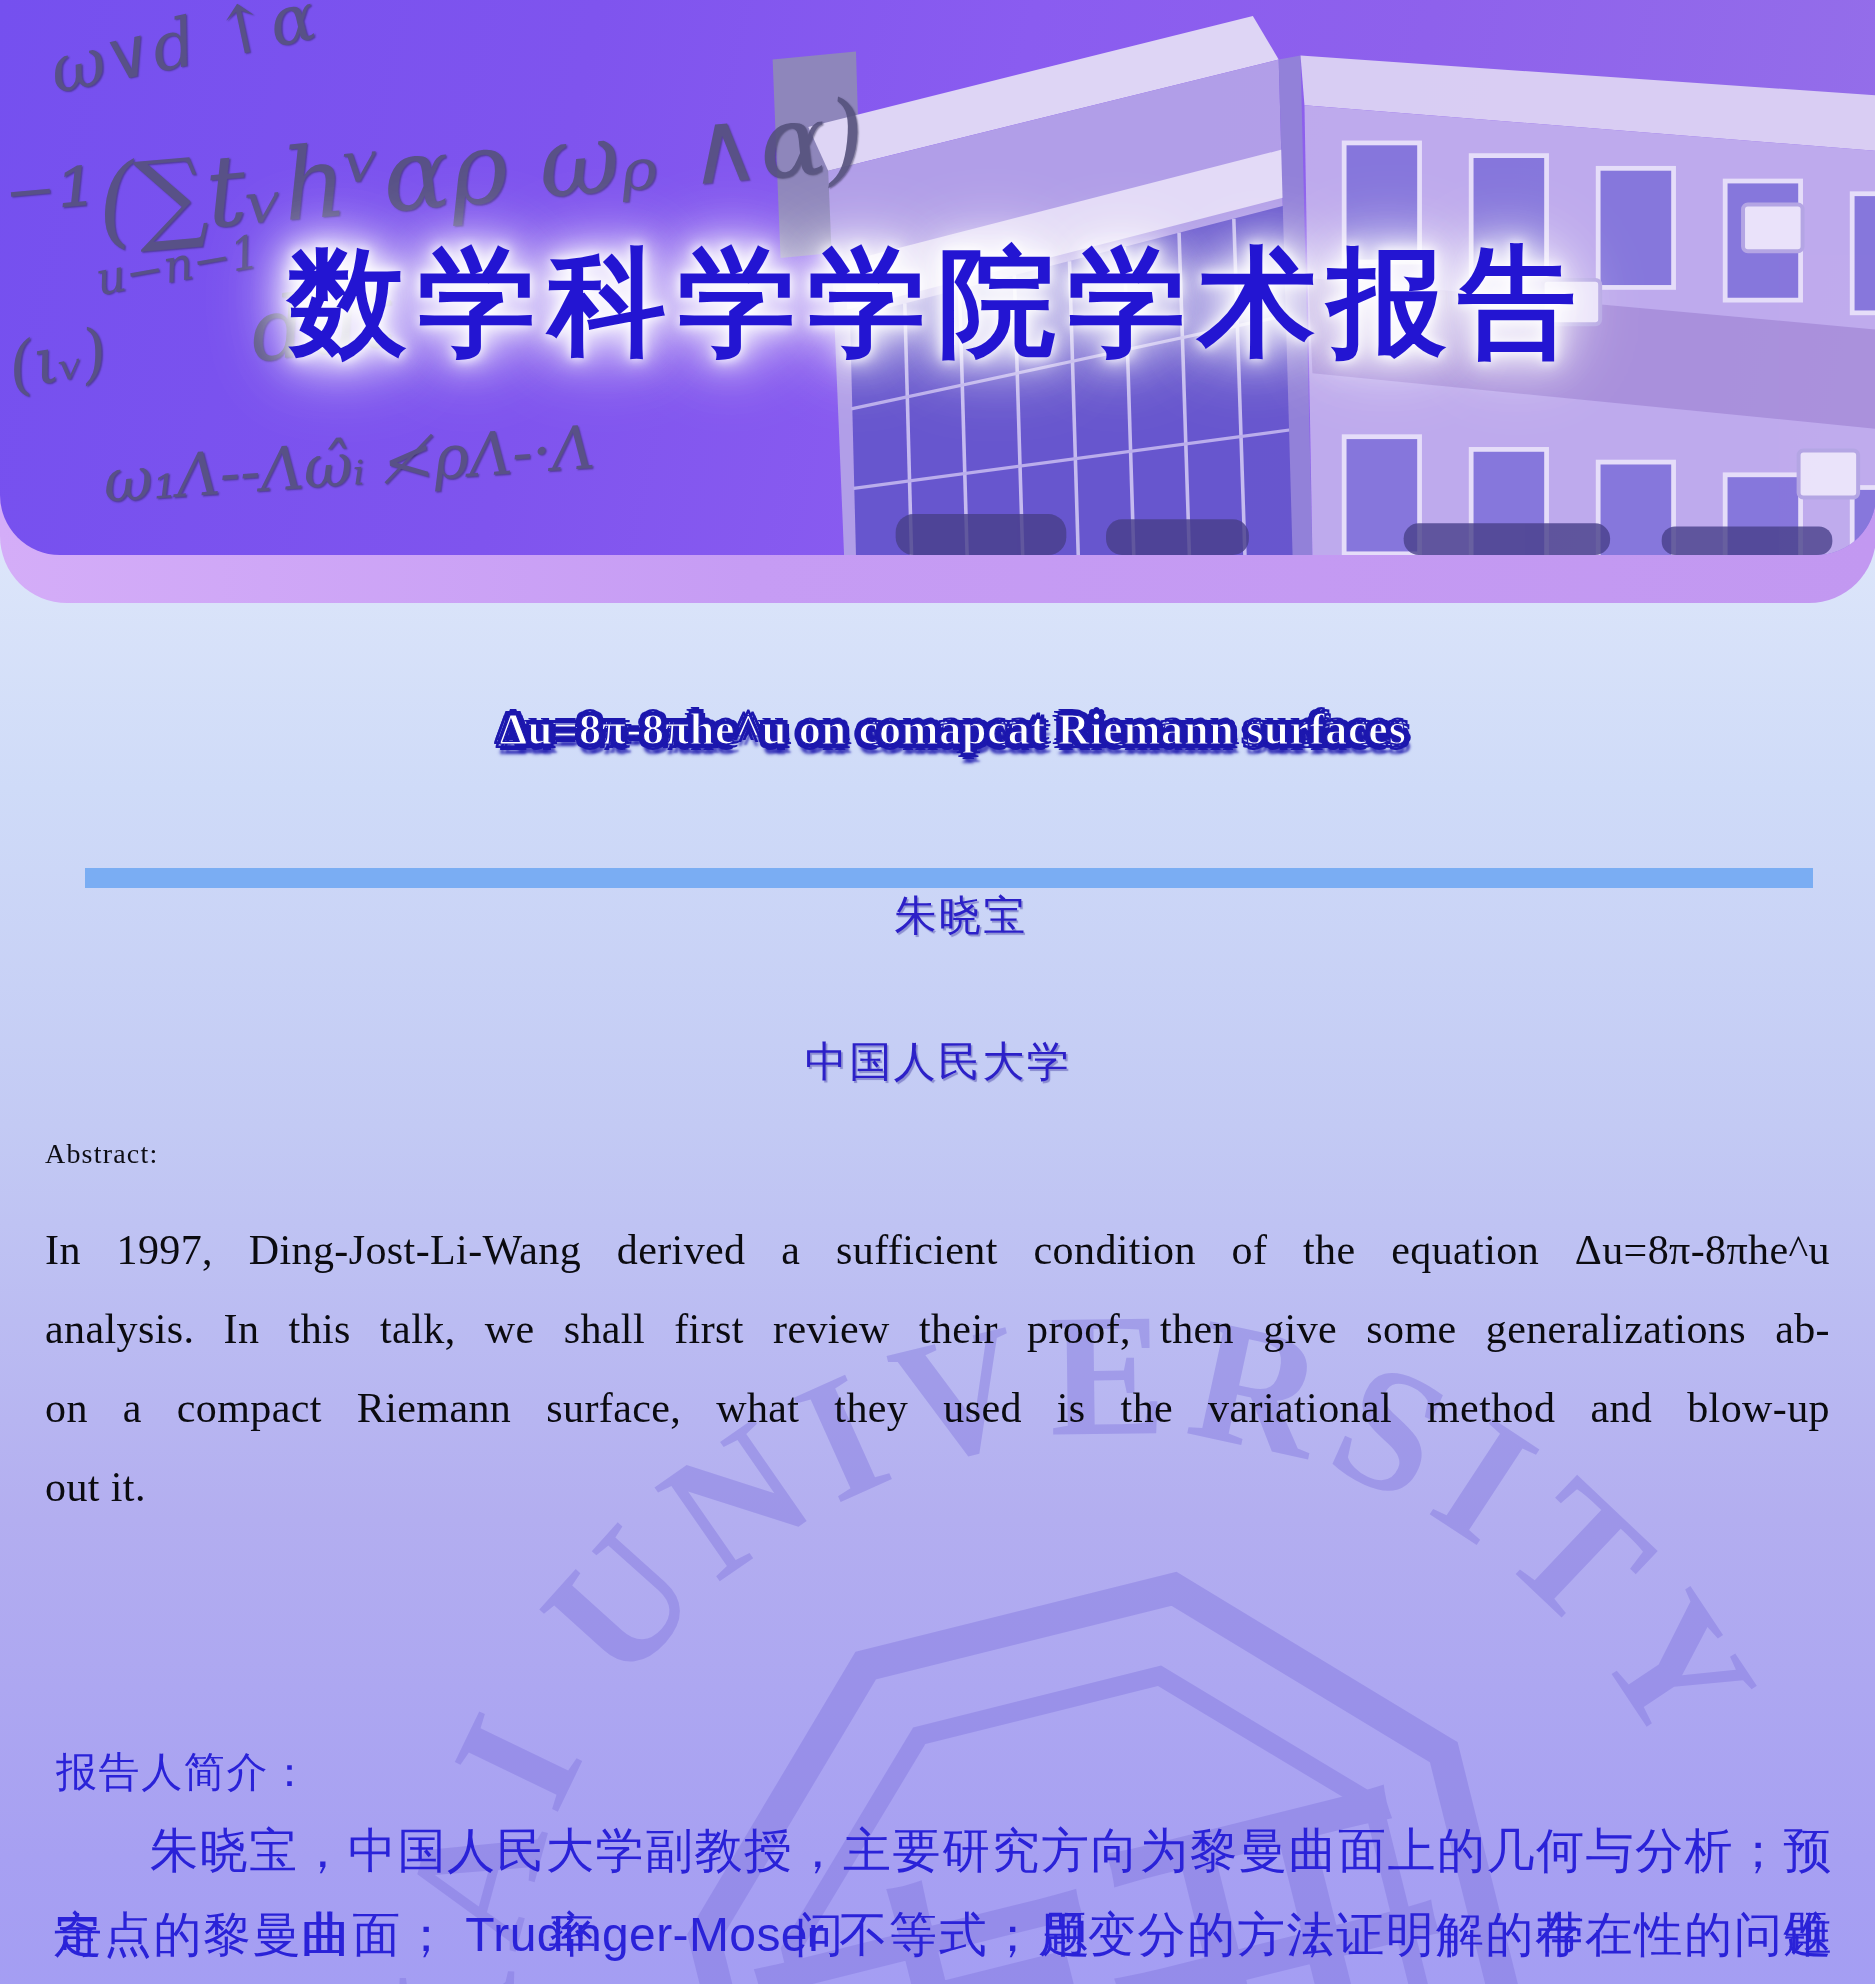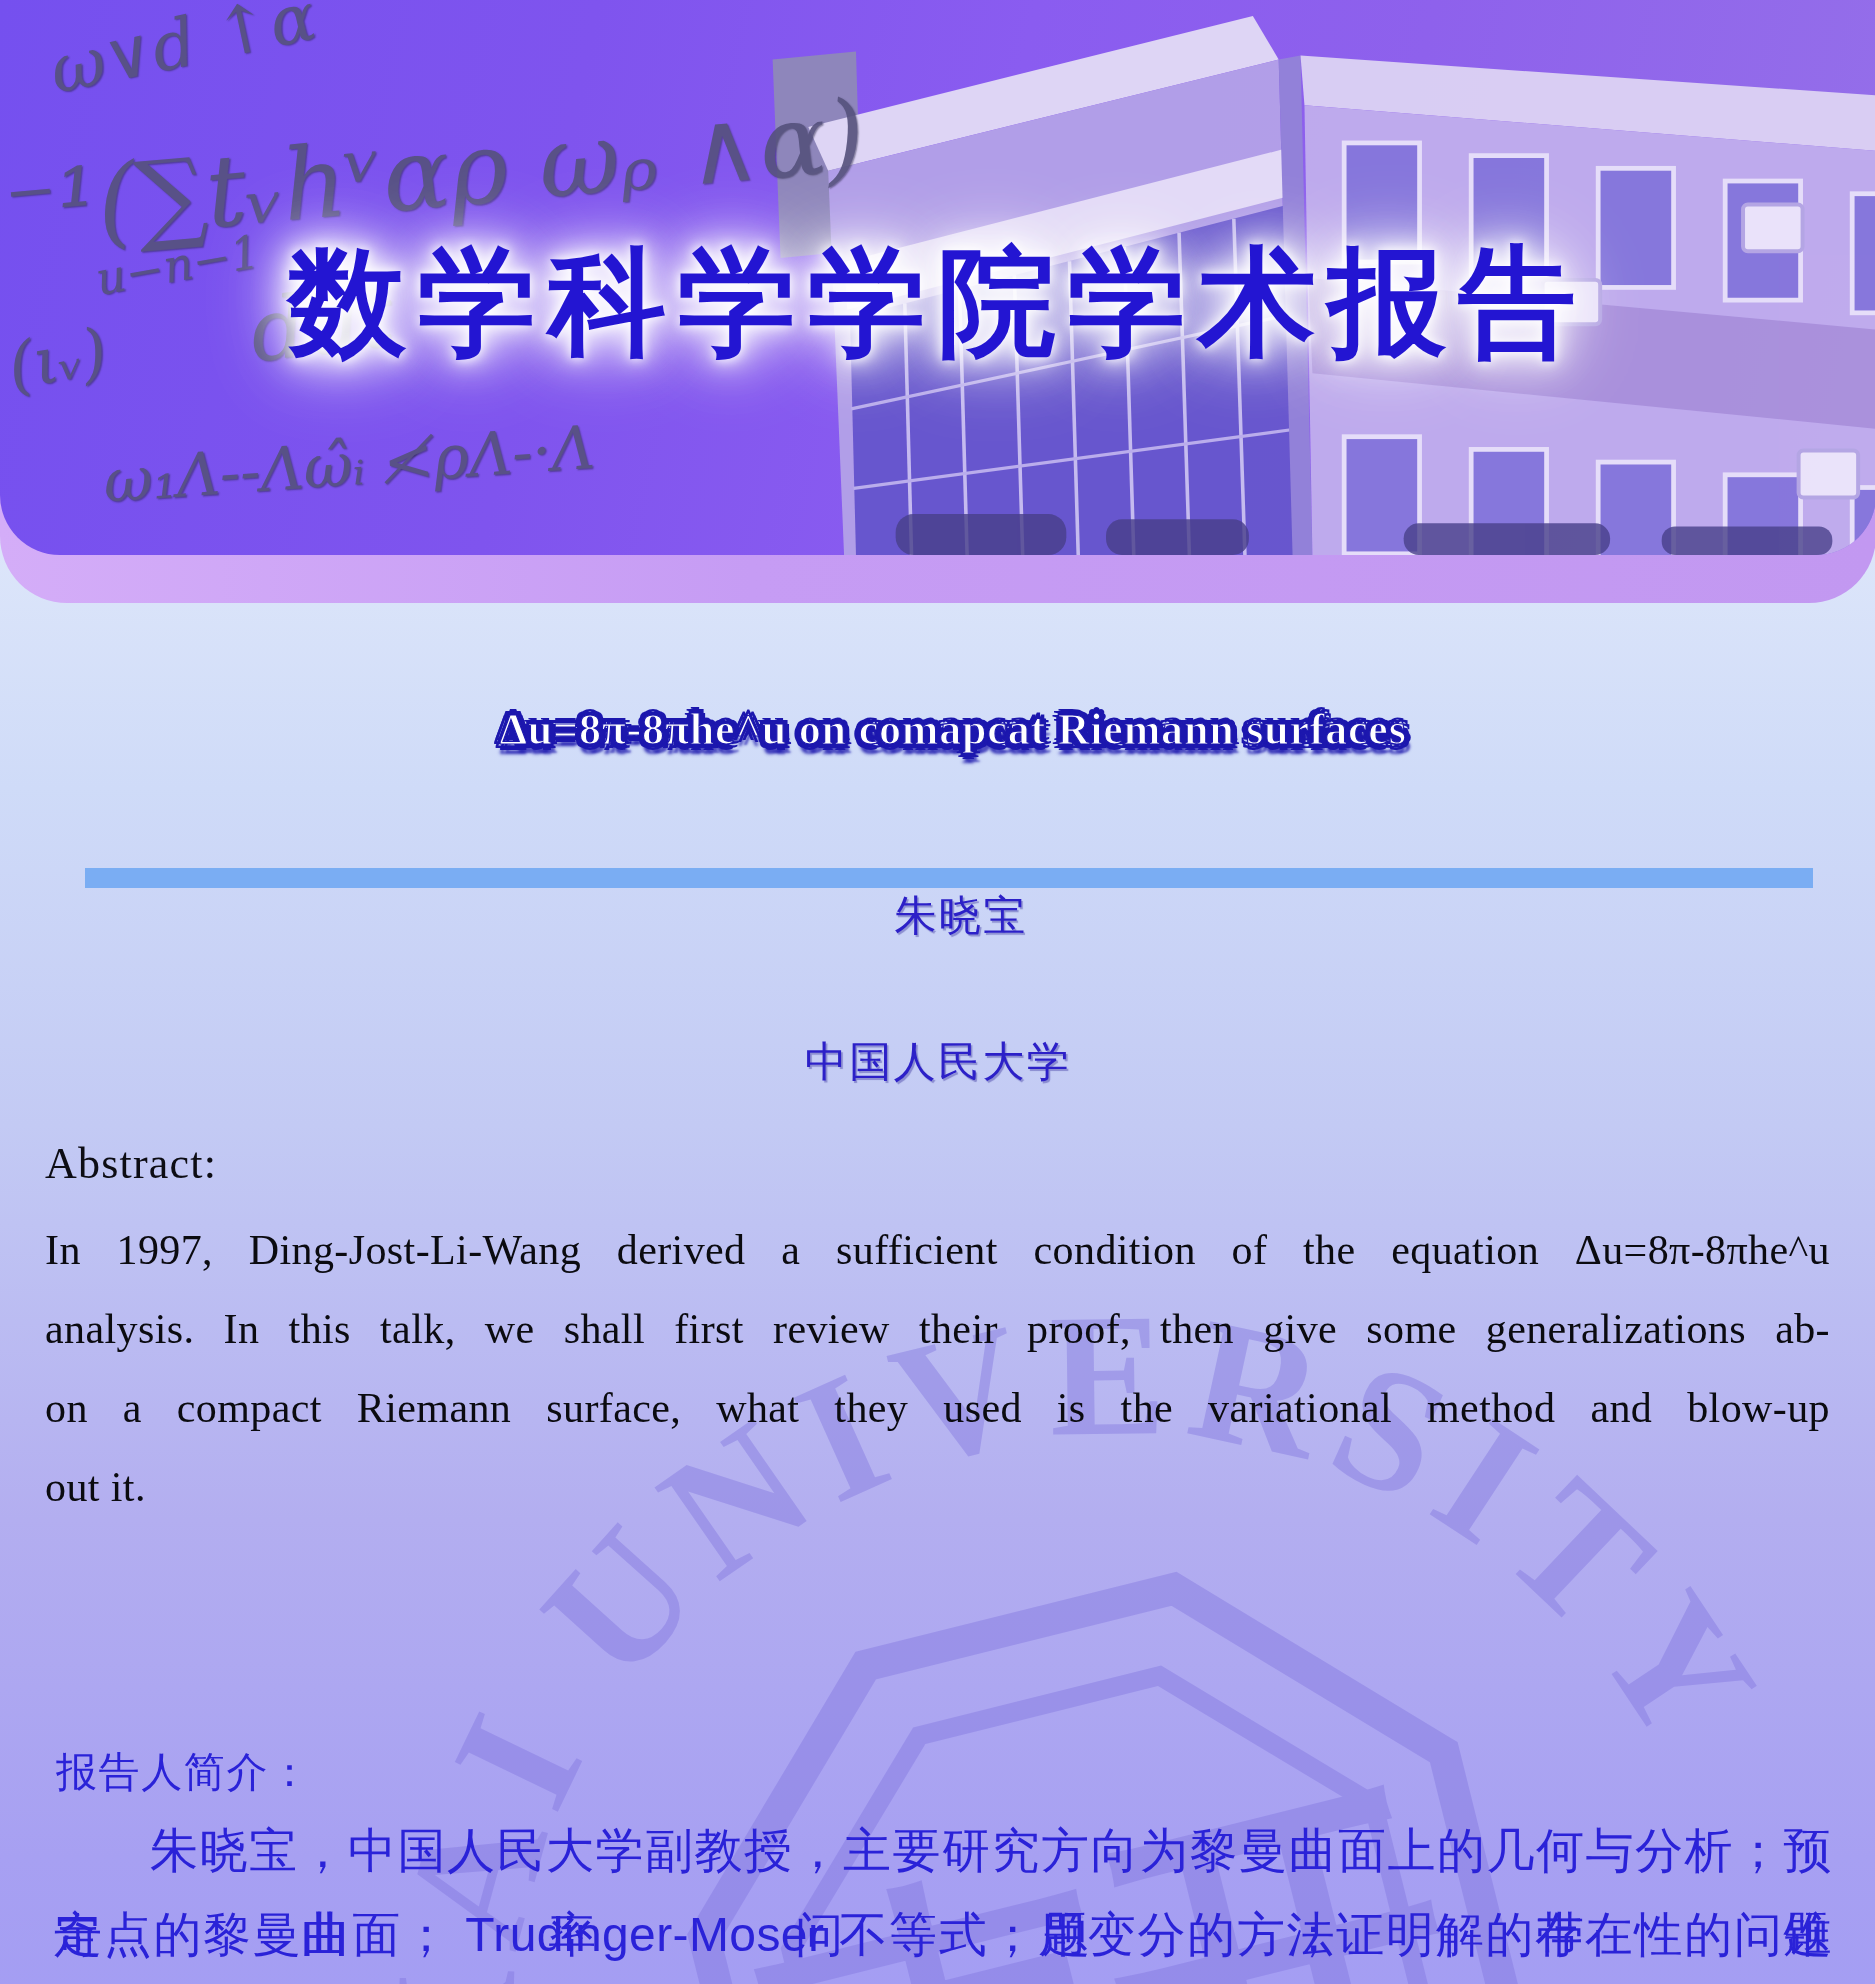--- a/index.html
+++ b/index.html
@@ -65,21 +65,21 @@
     position:absolute; width:100%; text-align:center; margin:0;
     color:#2c20c8; font-size:42px; letter-spacing:2.4px;
     text-shadow:1.6px 2px 0.8px rgba(30,20,140,.35);
   }
   .speaker{top:888px;padding-left:23px;}
   .affiliation{top:988px;margin-top:46px;}
 
   
   .abstract-heading{
     position:absolute; top:1138px; left:45px; margin:0;
-    font-size:44px; font-weight:400; color:#0d0d14; letter-spacing:1.2px;
+    font-size:28px; font-weight:400; color:#0d0d14; letter-spacing:1.2px;
   }
   .abstract{position:absolute; top:1211px; left:45px; right:46px; color:#0b0b10;}
   .ab-line{font-size:42px; line-height:79px; height:79px; letter-spacing:0.4px;}
   .just{text-align:justify;}
   .just::after{content:""; display:inline-block; width:100%; height:0;}
 
   
   .bio-heading{
     position:absolute; top:1745px; left:56px; margin:0;
     font-family:"Liberation Sans","DejaVu Sans",sans-serif;

